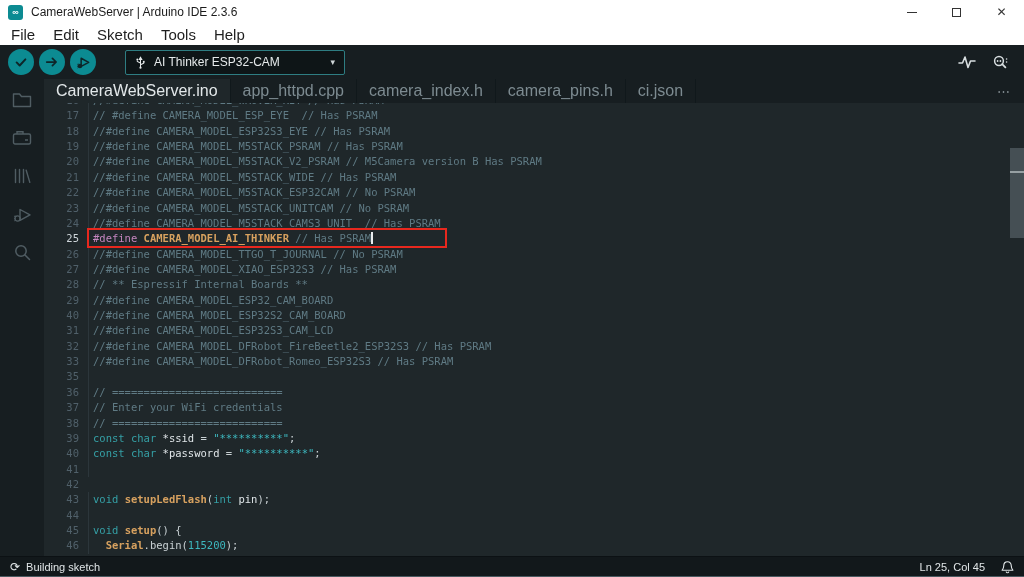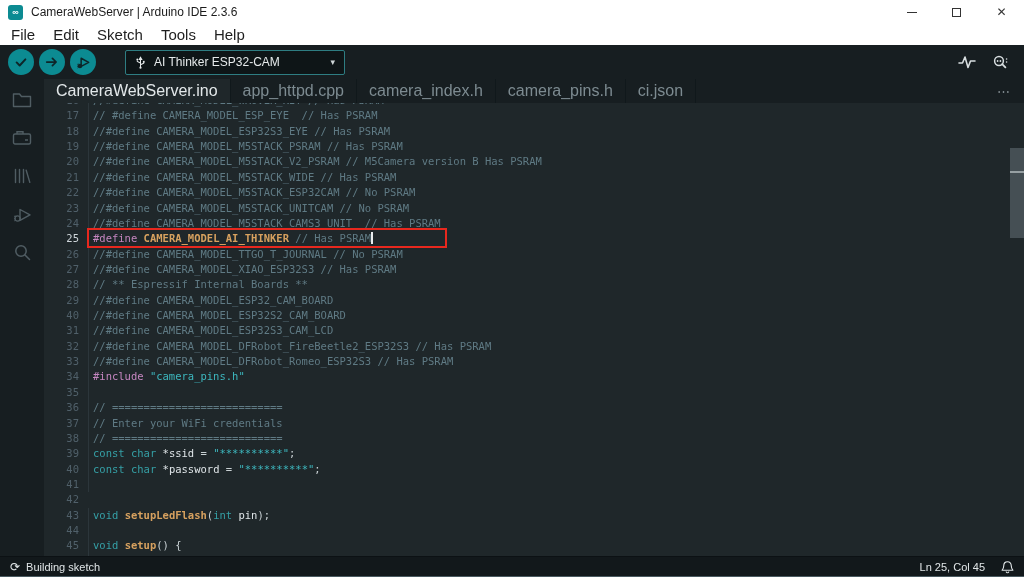--- a/index.html
+++ b/index.html
@@ -202,21 +202,20 @@
             <div class="cl"><span class="ln">24</span><span class="lt"><span class="cm">//#define CAMERA_MODEL_M5STACK_CAMS3_UNIT  // Has PSRAM</span></span></div>
             <div class="cl"><span class="ln cur">25</span><span class="lt"><span class="kw">#define</span><span class="tx"> </span><span class="idb">CAMERA_MODEL_AI_THINKER</span><span class="tx"> </span><span class="cm">// Has PSRAM</span><span class="cursor"></span></span></div>
             <div class="cl"><span class="ln">26</span><span class="lt"><span class="cm">//#define CAMERA_MODEL_TTGO_T_JOURNAL // No PSRAM</span></span></div>
             <div class="cl"><span class="ln">27</span><span class="lt"><span class="cm">//#define CAMERA_MODEL_XIAO_ESP32S3 // Has PSRAM</span></span></div>
             <div class="cl"><span class="ln">28</span><span class="lt"><span class="cm">// ** Espressif Internal Boards **</span></span></div>
             <div class="cl"><span class="ln">29</span><span class="lt"><span class="cm">//#define CAMERA_MODEL_ESP32_CAM_BOARD</span></span></div>
             <div class="cl"><span class="ln">40</span><span class="lt"><span class="cm">//#define CAMERA_MODEL_ESP32S2_CAM_BOARD</span></span></div>
             <div class="cl"><span class="ln">31</span><span class="lt"><span class="cm">//#define CAMERA_MODEL_ESP32S3_CAM_LCD</span></span></div>
             <div class="cl"><span class="ln">32</span><span class="lt"><span class="cm">//#define CAMERA_MODEL_DFRobot_FireBeetle2_ESP32S3 // Has PSRAM</span></span></div>
             <div class="cl"><span class="ln">33</span><span class="lt"><span class="cm">//#define CAMERA_MODEL_DFRobot_Romeo_ESP32S3 // Has PSRAM</span></span></div>
-            <div class="cl"><span class="ln">34</span><span class="lt"><span class="kw">#include</span><span class="tx"> </span><span class="st">"camera_pins.h"</span></span></div>
             <div class="cl"><span class="ln">35</span><span class="lt"></span></div>
             <div class="cl"><span class="ln">36</span><span class="lt"><span class="cm">// ===========================</span></span></div>
             <div class="cl"><span class="ln">37</span><span class="lt"><span class="cm">// Enter your WiFi credentials</span></span></div>
             <div class="cl"><span class="ln">38</span><span class="lt"><span class="cm">// ===========================</span></span></div>
             <div class="cl"><span class="ln">39</span><span class="lt"><span class="ty">const</span><span class="tx"> </span><span class="ty">char</span><span class="tx"> </span><span class="vb">*ssid</span><span class="tx"> = </span><span class="st">"**********"</span><span class="tx">;</span></span></div>
             <div class="cl"><span class="ln">40</span><span class="lt"><span class="ty">const</span><span class="tx"> </span><span class="ty">char</span><span class="tx"> </span><span class="vb">*password</span><span class="tx"> = </span><span class="st">"**********"</span><span class="tx">;</span></span></div>
             <div class="cl"><span class="ln">41</span><span class="lt"></span></div>
             <div class="cl"><span class="ln">42</span></div>
             <div class="cl"><span class="ln">43</span><span class="lt"><span class="ty">void</span><span class="tx"> </span><span class="fn">setupLedFlash</span><span class="tx">(</span><span class="ty">int</span><span class="tx"> </span><span class="vb">pin</span><span class="tx">);</span></span></div>
             <div class="cl"><span class="ln">44</span><span class="lt"></span></div>

